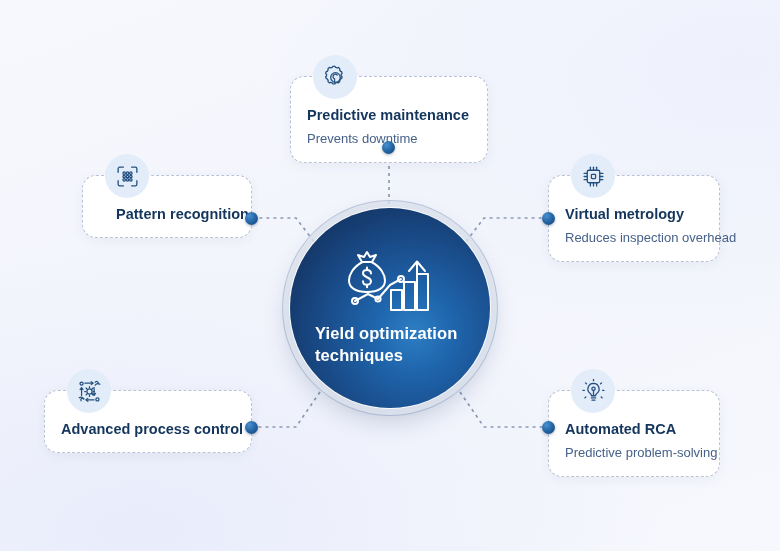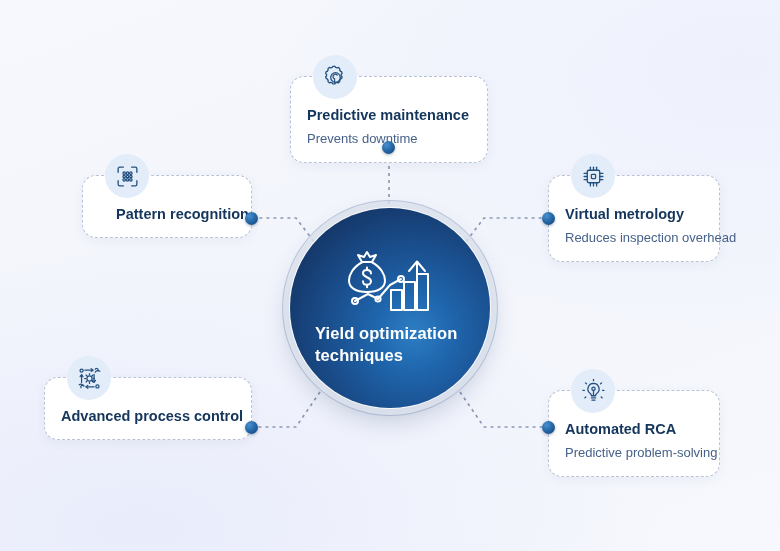--- a/index.html
+++ b/index.html
@@ -103,21 +103,21 @@
     justify-content: center;
     left: 22px;
     top: -22px;
   }
   .badge svg { width: 25px; height: 25px; display: block; }
 
   
   #card-predictive        { left: 290px; top: 76px;  width: 198px; }
   #card-pattern           { left: 82px;  top: 175px; width: 170px; padding-left: 33px; }
   #card-virtual           { left: 548px; top: 175px; width: 172px; }
-  #card-apc               { left: 44px;  top: 377px; width: 208px; }
+  #card-apc               { left: 44px;  top: 390px; width: 208px; }
   #card-rca               { left: 548px; top: 390px; width: 172px; }
 
   
   .dot {
     position: absolute;
     width: 13px;
     height: 13px;
     border-radius: 50%;
     background: radial-gradient(circle at 34% 30%, #4a8fd0 0%, #2b6fae 38%, #1d5591 70%, #17406e 100%);
     box-shadow: 0 1px 3px rgba(20,45,85,0.35);

